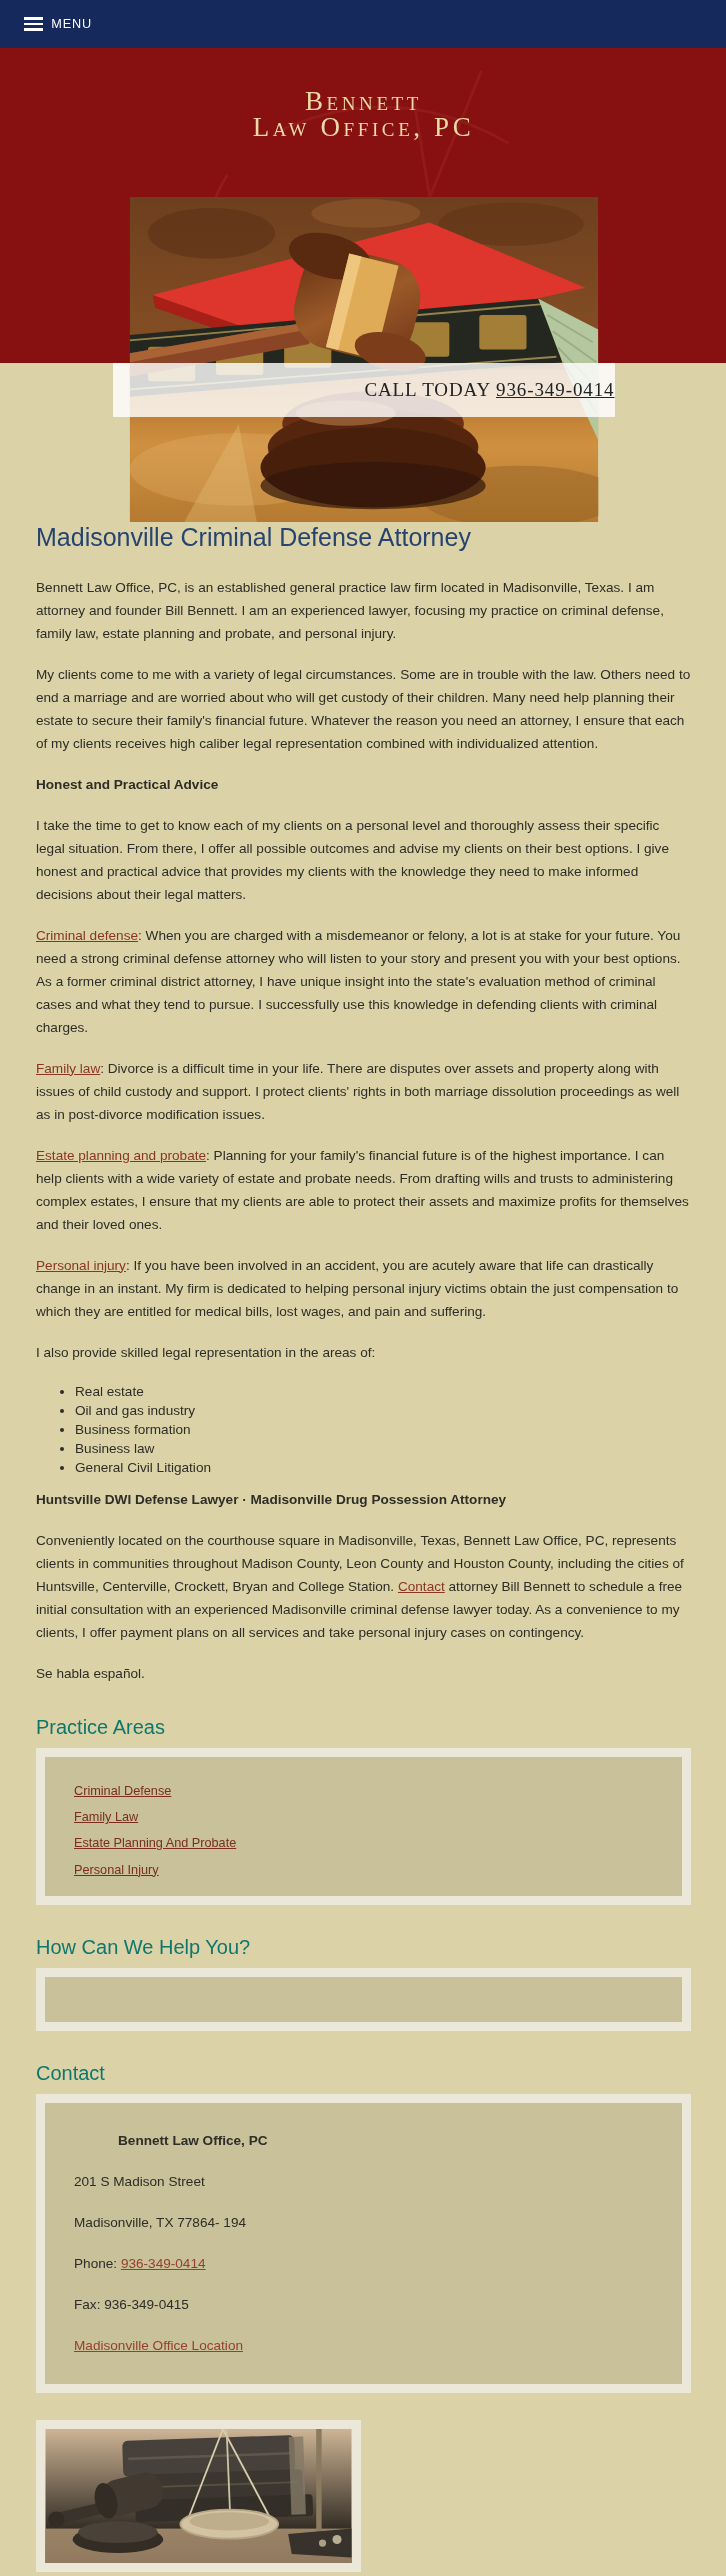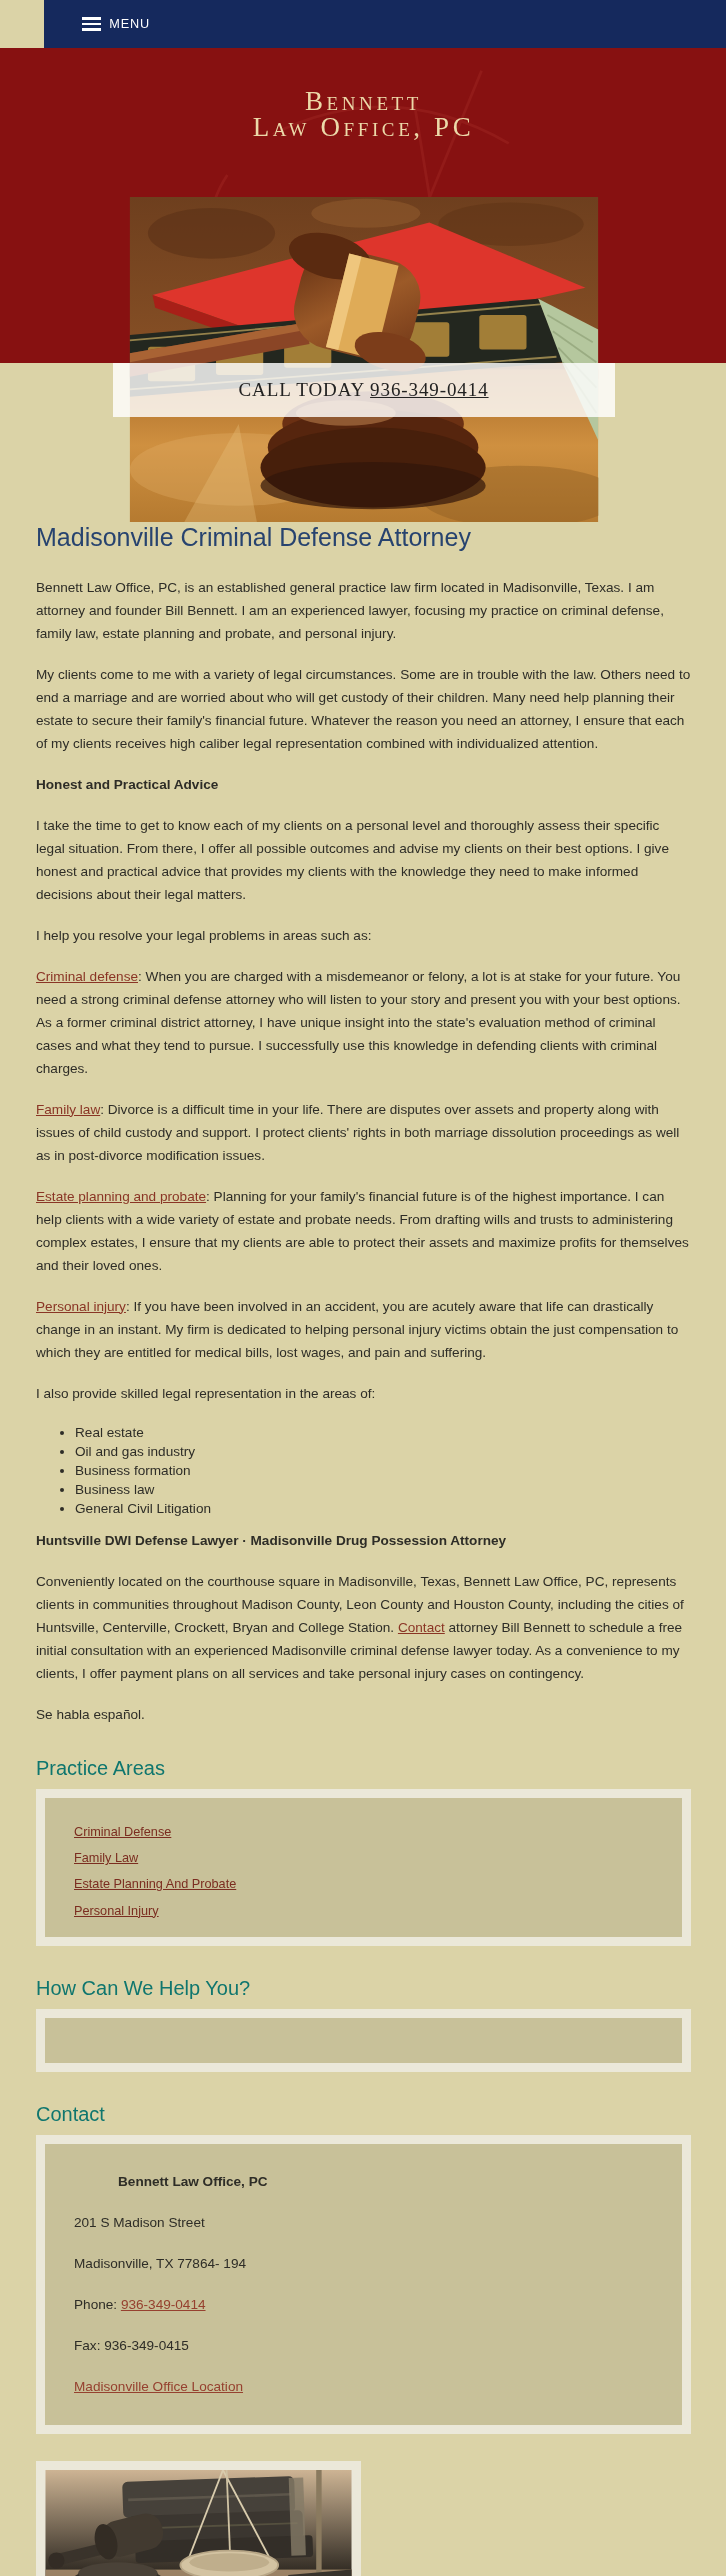--- a/index.html
+++ b/index.html
@@ -5,21 +5,21 @@
   html,body { margin:0; padding:0; }
   body {
     width:727px;
     background:#dbd3a7;
     font-family:"Liberation Sans", sans-serif;
     -webkit-font-smoothing:antialiased;
   }
   
   .topbar {
     height:48px; background:#15295d;
-    display:flex; align-items:center; padding-left:38px; box-sizing:border-box;margin-left:44px;
+    display:flex; align-items:center; padding-left:24px; box-sizing:border-box;
   }
   .menu-btn {
     display:flex; align-items:center; gap:8.2px;
     background:none; border:none; padding:0; cursor:pointer; color:#fff;
   }
   .menu-icon { display:inline-flex; flex-direction:column; gap:2.7px; }
   .menu-icon i { display:block; width:19px; height:2.7px; background:#fff; }
   .menu-label { color:#fff; font-size:12.7px; letter-spacing:0.9px; }
 
   
@@ -30,21 +30,21 @@
     font-family:"Liberation Serif", serif; font-variant:small-caps;
     color:#ecd9a9; letter-spacing:3.6px; line-height:26px; font-size:27px;
   }
   .hero-photo {
     position:absolute; top:149px; left:50%; transform:translateX(-50%);
     width:469px; height:325px; z-index:2; overflow:hidden;
   }
   .call-strip {
     position:absolute; top:315px; left:50%; transform:translateX(-50%);
     width:502px; height:54px; background:rgba(255,255,255,0.82); z-index:3;
-    display:flex; align-items:center; justify-content:center;
+    display:flex; align-items:center; justify-content:flex-end;
     font-family:"Liberation Serif", serif; font-size:19px; color:#222;
     letter-spacing:0.9px; white-space:pre;
   }
   .call-strip a { color:#222; text-decoration:underline; }
 
   
   .content { padding:160px 36px 0; }
   .content h1 { color:#27436f; font-size:25px; font-weight:400; margin:0 0 23.6px; }
   .content h2 { color:#0f766e; font-size:20px; font-weight:400; margin:31px 0 9px; }
   .content p  { font-size:13.6px; line-height:23px; color:#2e2d27; margin:0 0 18px; }
@@ -182,21 +182,20 @@
 
 <div class="content">
   <h1>Madisonville Criminal Defense Attorney</h1>
 
   <p>Bennett Law Office, PC, is an established general practice law firm located in Madisonville, Texas. I am attorney and founder Bill Bennett. I am an experienced lawyer, focusing my practice on criminal defense, family law, estate planning and probate, and personal injury.</p>
   <p>My clients come to me with a variety of legal circumstances. Some are in trouble with the law. Others need to end a marriage and are worried about who will get custody of their children. Many need help planning their estate to secure their family's financial future. Whatever the reason you need an attorney, I ensure that each of my clients receives high caliber legal representation combined with individualized attention.</p>
 
   <p class="subhead">Honest and Practical Advice</p>
   <p>I take the time to get to know each of my clients on a personal level and thoroughly assess their specific legal situation. From there, I offer all possible outcomes and advise my clients on their best options. I give honest and practical advice that provides my clients with the knowledge they need to make informed decisions about their legal matters.</p>
 
-  <p>I help you resolve your legal problems in areas such as:</p>
 
   <p><a href="#" class="clink">Criminal defense</a><span>: When you are charged with a misdemeanor or felony, a lot is at stake for your future. You need a strong criminal defense attorney who will listen to your story and present you with your best options. As a former criminal district attorney, I have unique insight into the state's evaluation method of criminal cases and what they tend to pursue. I successfully use this knowledge in defending clients with criminal charges.</span></p>
   <p><a href="#" class="clink">Family law</a><span>: Divorce is a difficult time in your life. There are disputes over assets and property along with issues of child custody and support. I protect clients' rights in both marriage dissolution proceedings as well as in post-divorce modification issues.</span></p>
   <p><a href="#" class="clink">Estate planning and probate</a><span>: Planning for your family's financial future is of the highest importance. I can help clients with a wide variety of estate and probate needs. From drafting wills and trusts to administering complex estates, I ensure that my clients are able to protect their assets and maximize profits for themselves and their loved ones.</span></p>
   <p><a href="#" class="clink">Personal injury</a><span>: If you have been involved in an accident, you are acutely aware that life can drastically change in an instant. My firm is dedicated to helping personal injury victims obtain the just compensation to which they are entitled for medical bills, lost wages, and pain and suffering.</span></p>
 
   <p>I also provide skilled legal representation in the areas of:</p>
 
   <ul>
     <li>Real estate</li>

